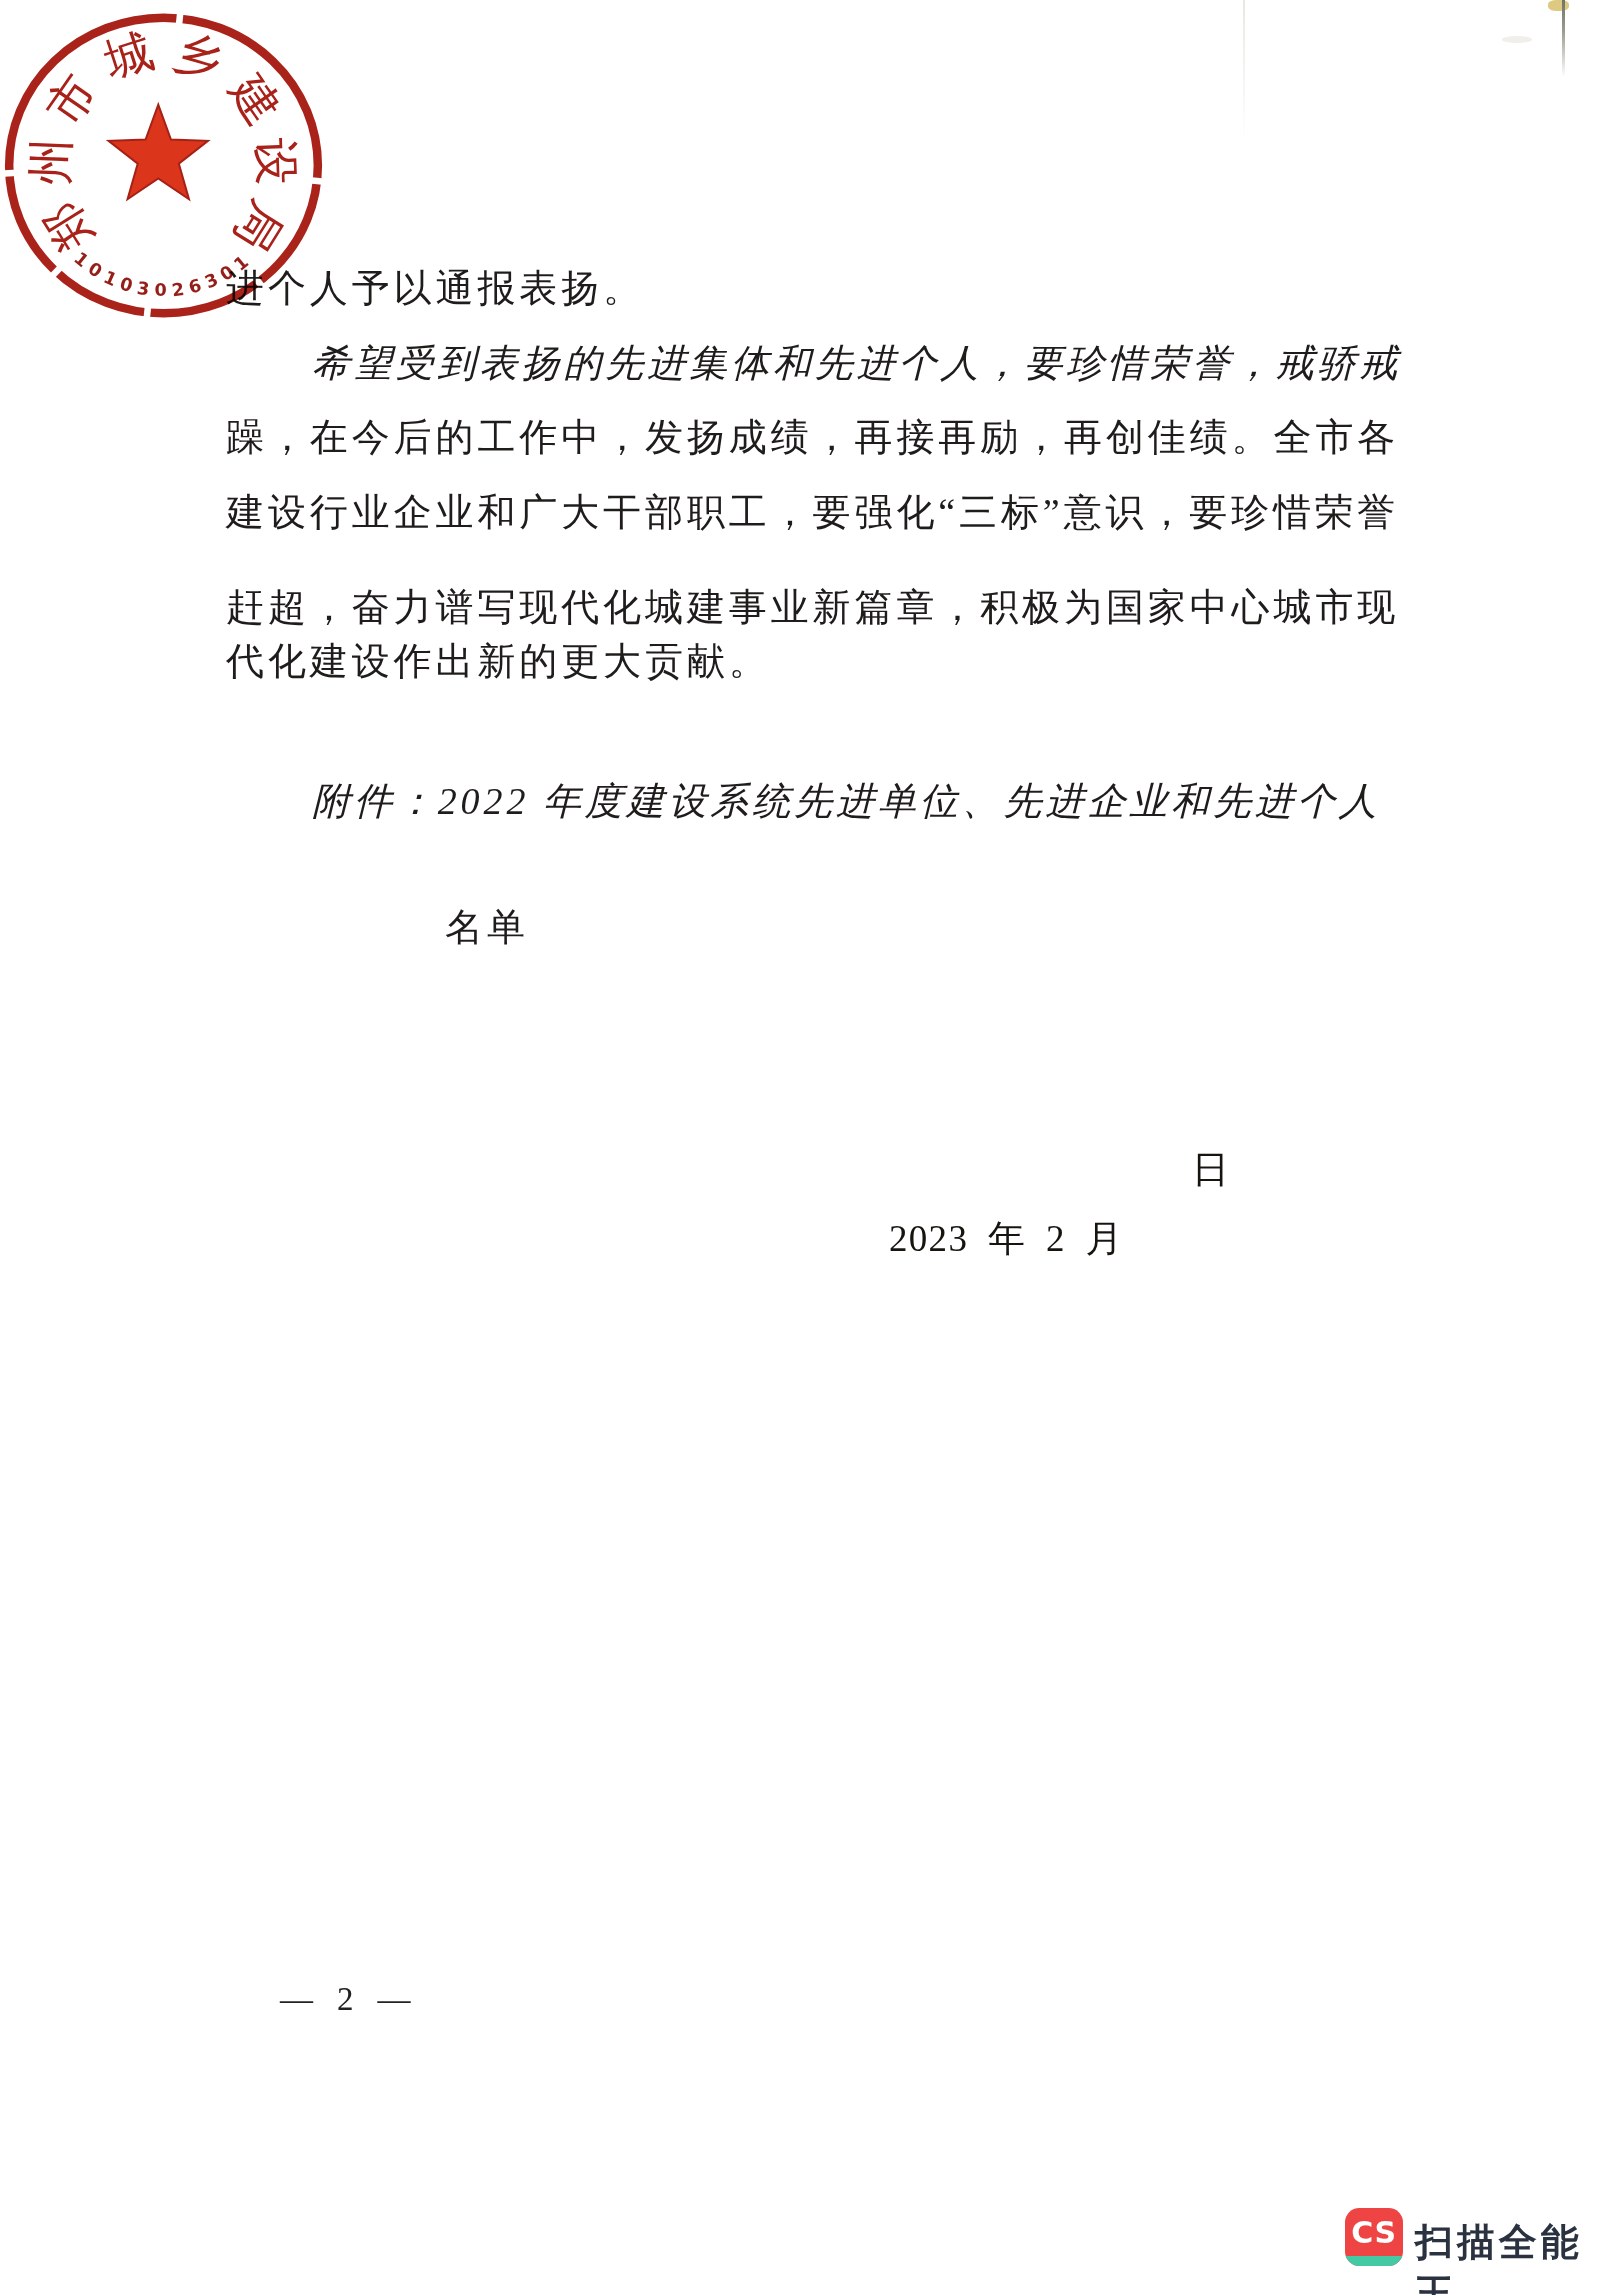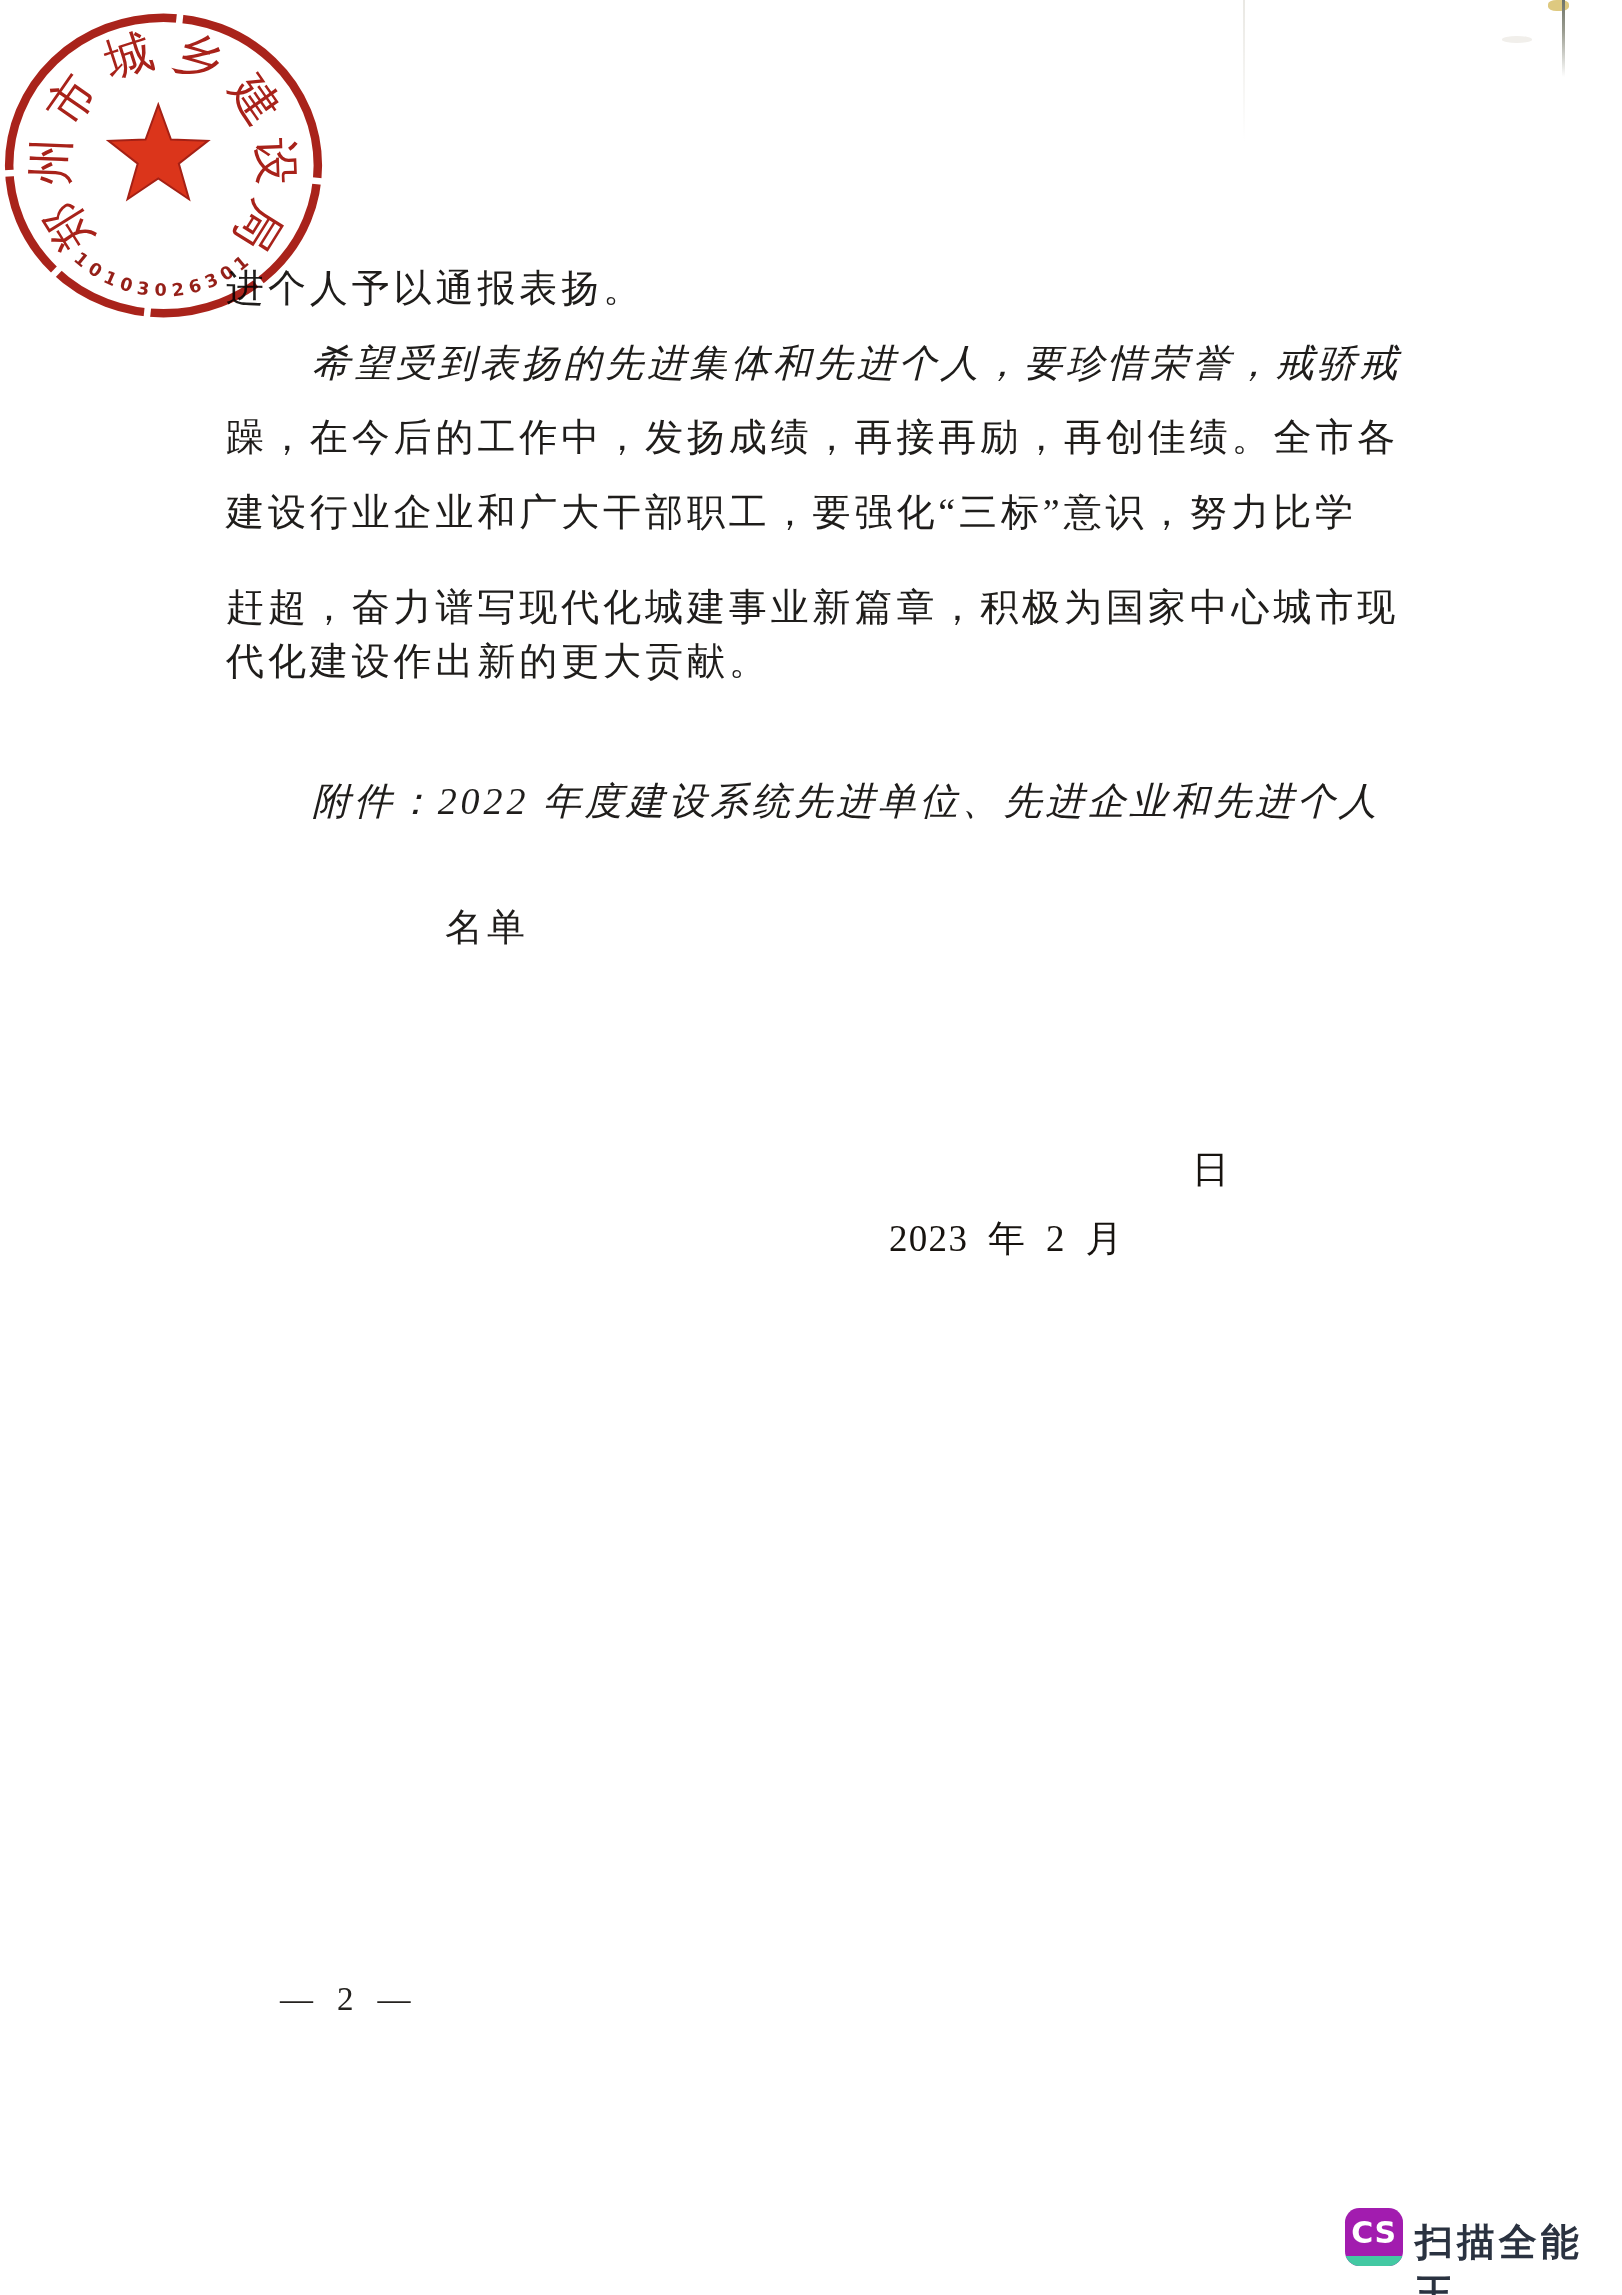--- a/index.html
+++ b/index.html
@@ -41,21 +41,21 @@
   .seal-date{
     position:absolute;font-size:37px;color:#17130f;
     letter-spacing:1.3px;word-spacing:9.2px;white-space:pre;z-index:1;
   }
   .date-prefix{left:889px;top:1214px;}
   .date-suffix{left:1192px;top:1145px;}
   .seal-wrap{position:absolute;left:0;top:0;z-index:2;}
   
   .cs-logo{
     position:absolute;left:1345px;top:2208px;width:58px;height:58px;
-    background:#a21caf;border-radius:14.4px;overflow:hidden;
+    background:#ef4444;border-radius:14.4px;overflow:hidden;
   }
   .cs-logo .cs-text{
     position:absolute;left:0;top:1.3px;width:100%;height:47px;
     display:flex;align-items:center;justify-content:center;
     color:#ffffff;font-family:"DejaVu Sans","Liberation Sans",sans-serif;
     font-weight:bold;font-size:30px;letter-spacing:0.7px;
   }
   .cs-accent{
     position:absolute;left:0;bottom:0;width:100%;height:10.5px;
     background:#43c9a3;border-radius:0 0 14.4px 14.4px;
@@ -74,21 +74,21 @@
 </style>
 </head>
 <body>
 
 <div id="page">
 
   <div>
     <div class="line" style="top:267px">进个人予以通报表扬。</div>
     <div class="line indent" style="top:342px">希望受到表扬的先进集体和先进个人，要珍惜荣誉，戒骄戒</div>
     <div class="line" style="top:416px">躁，在今后的工作中，发扬成绩，再接再励，再创佳绩。全市各</div>
-    <div class="line" style="top:491px">建设行业企业和广大干部职工，要强化“三标”意识，努力比学</div>
+    <div class="line" style="top:491px">建设行业企业和广大干部职工，要强化“三标”意识，要珍惜荣誉</div>
     <div class="line" style="top:586px">赶超，奋力谱写现代化城建事业新篇章，积极为国家中心城市现</div>
     <div class="line" style="top:640px">代化建设作出新的更大贡献。</div>
   </div>
 
   <div class="line indent" style="top:780px">附件：2022 年度建设系统先进单位、先进企业和先进个人</div>
   <div class="attach2" style="top:855px">名单</div>
 
   <div class="seal-date date-prefix">2023 年 2 月</div>
   <div class="seal-date date-suffix">日</div>
 

